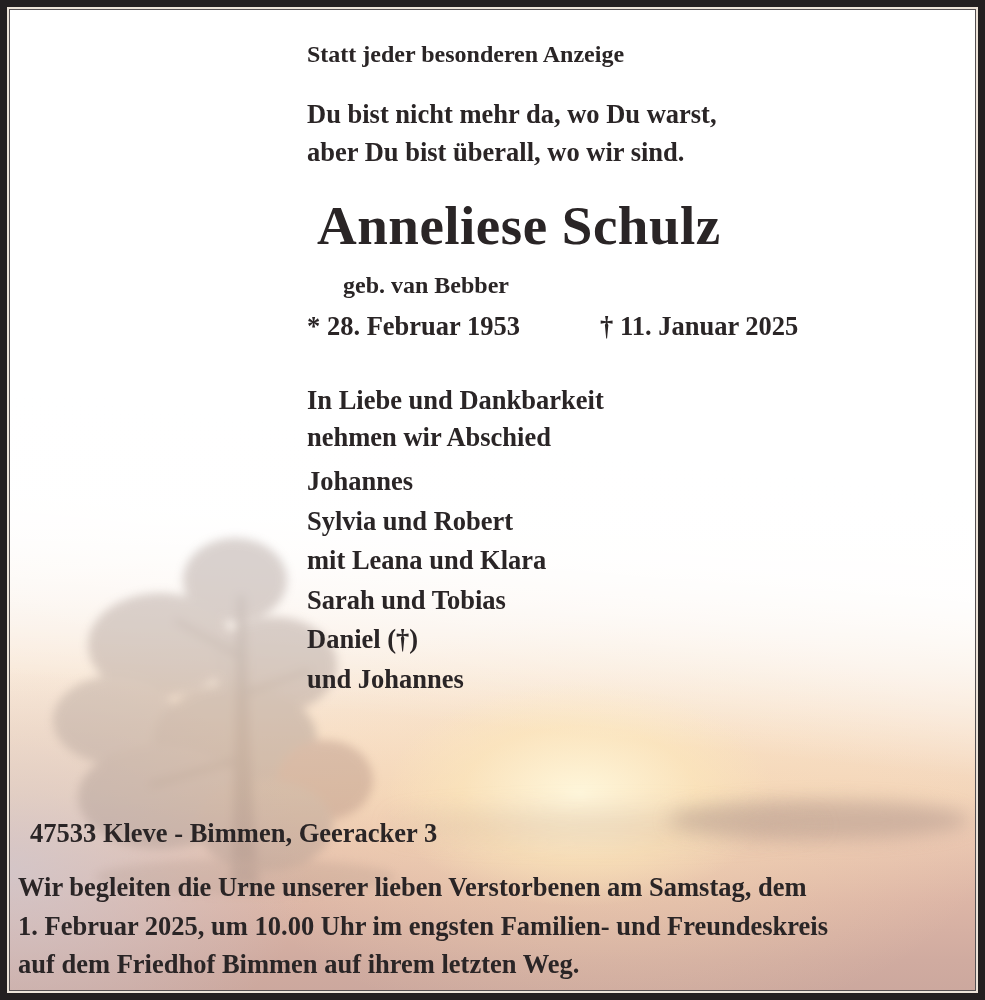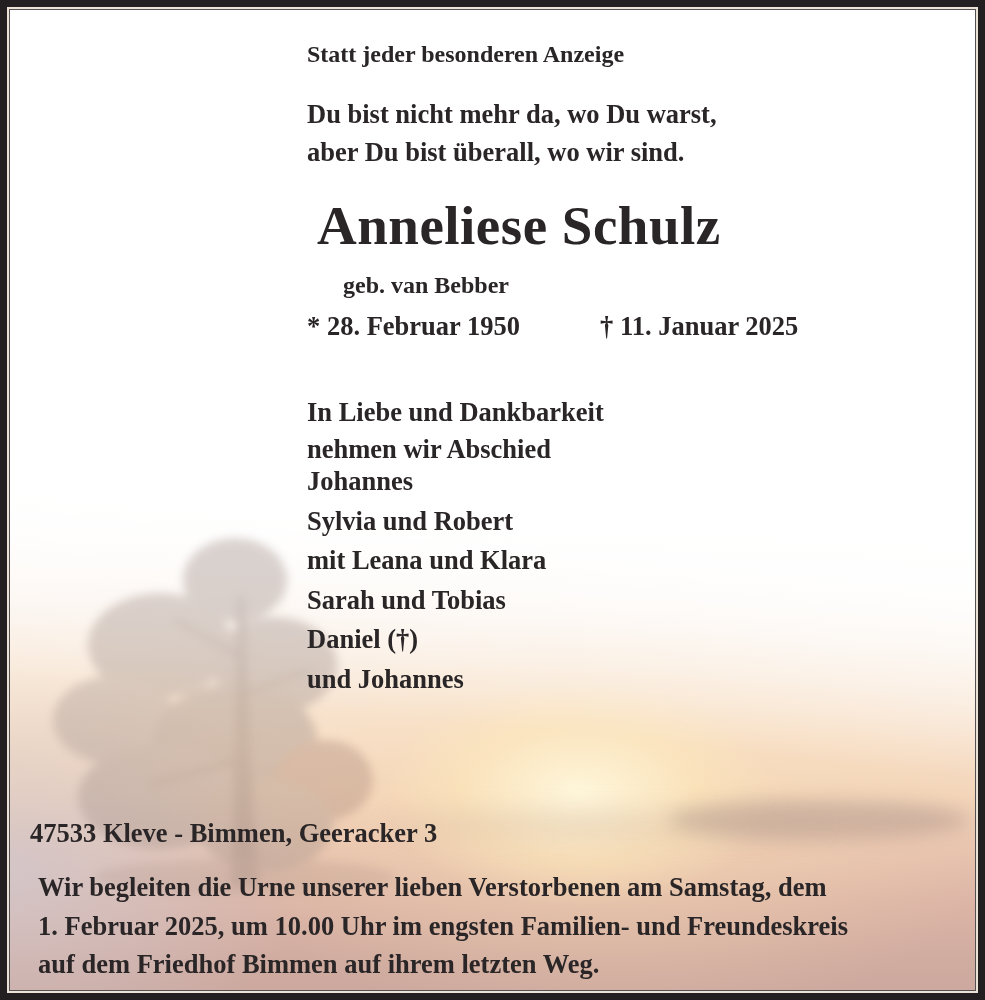--- a/index.html
+++ b/index.html
@@ -32,24 +32,24 @@
 
   .content{position:absolute;inset:0;color:#2a2526;font-weight:bold;}
   .content > *{position:absolute;white-space:nowrap;font-family:Liberation Serif, serif;}
 
   .intro{left:297px;top:31px;font-size:24px;}
   .quote{left:297px;top:85px;font-size:26.5px;line-height:38px;}
   .name{left:295px;top:176px;font-size:55px;letter-spacing:0.5px;margin:12px;font-weight:bold;line-height:1;}
   .maiden{left:297px;top:262px;font-size:24px;margin-left:36px;}
   .dates{left:297px;top:301px;font-size:26.5px;width:560px;}
   .dates .death{position:absolute;left:293px;top:0;}
-  .farewell{left:297px;top:372px;font-size:26.5px;line-height:37px;margin-top:12px;}
+  .farewell{left:297px;top:372px;font-size:26.5px;line-height:37px;}
   .mourners{left:297px;top:452px;font-size:26.5px;line-height:39.5px;}
   .address{left:20px;top:808px;font-size:26.5px;}
-  .funeral{left:28px;top:858px;font-size:26.5px;line-height:38.5px;}
+  .funeral{left:8px;top:858px;font-size:26.5px;line-height:38.5px;}
 </style>
 </head>
 <body>
 
 <div class="frame">
   <div class="inner">
 
     <svg class="tree" viewBox="0 0 400 390" aria-hidden="true">
       <defs>
         <filter id="soft" x="-40%" y="-40%" width="180%" height="180%">
@@ -83,21 +83,21 @@
       <div class="quote">
           <div>Du bist nicht mehr da, wo Du warst,</div>
           <div>aber Du bist überall, wo wir sind.</div>
         </div>
 
       <h1 class="name">Anneliese Schulz</h1>
 
       <div class="maiden">geb. van Bebber</div>
 
       <div class="dates">
-        <span class="birth">* 28. Februar 1950</span>
+        <span class="birth">* 28. Februar 1953</span>
         <span class="death">† 11. Januar 2025</span>
       </div>
 
       <div class="farewell">
           <div>In Liebe und Dankbarkeit</div>
           <div>nehmen wir Abschied</div>
         </div>
 
       <div class="mourners">
           <div>Johannes</div>

